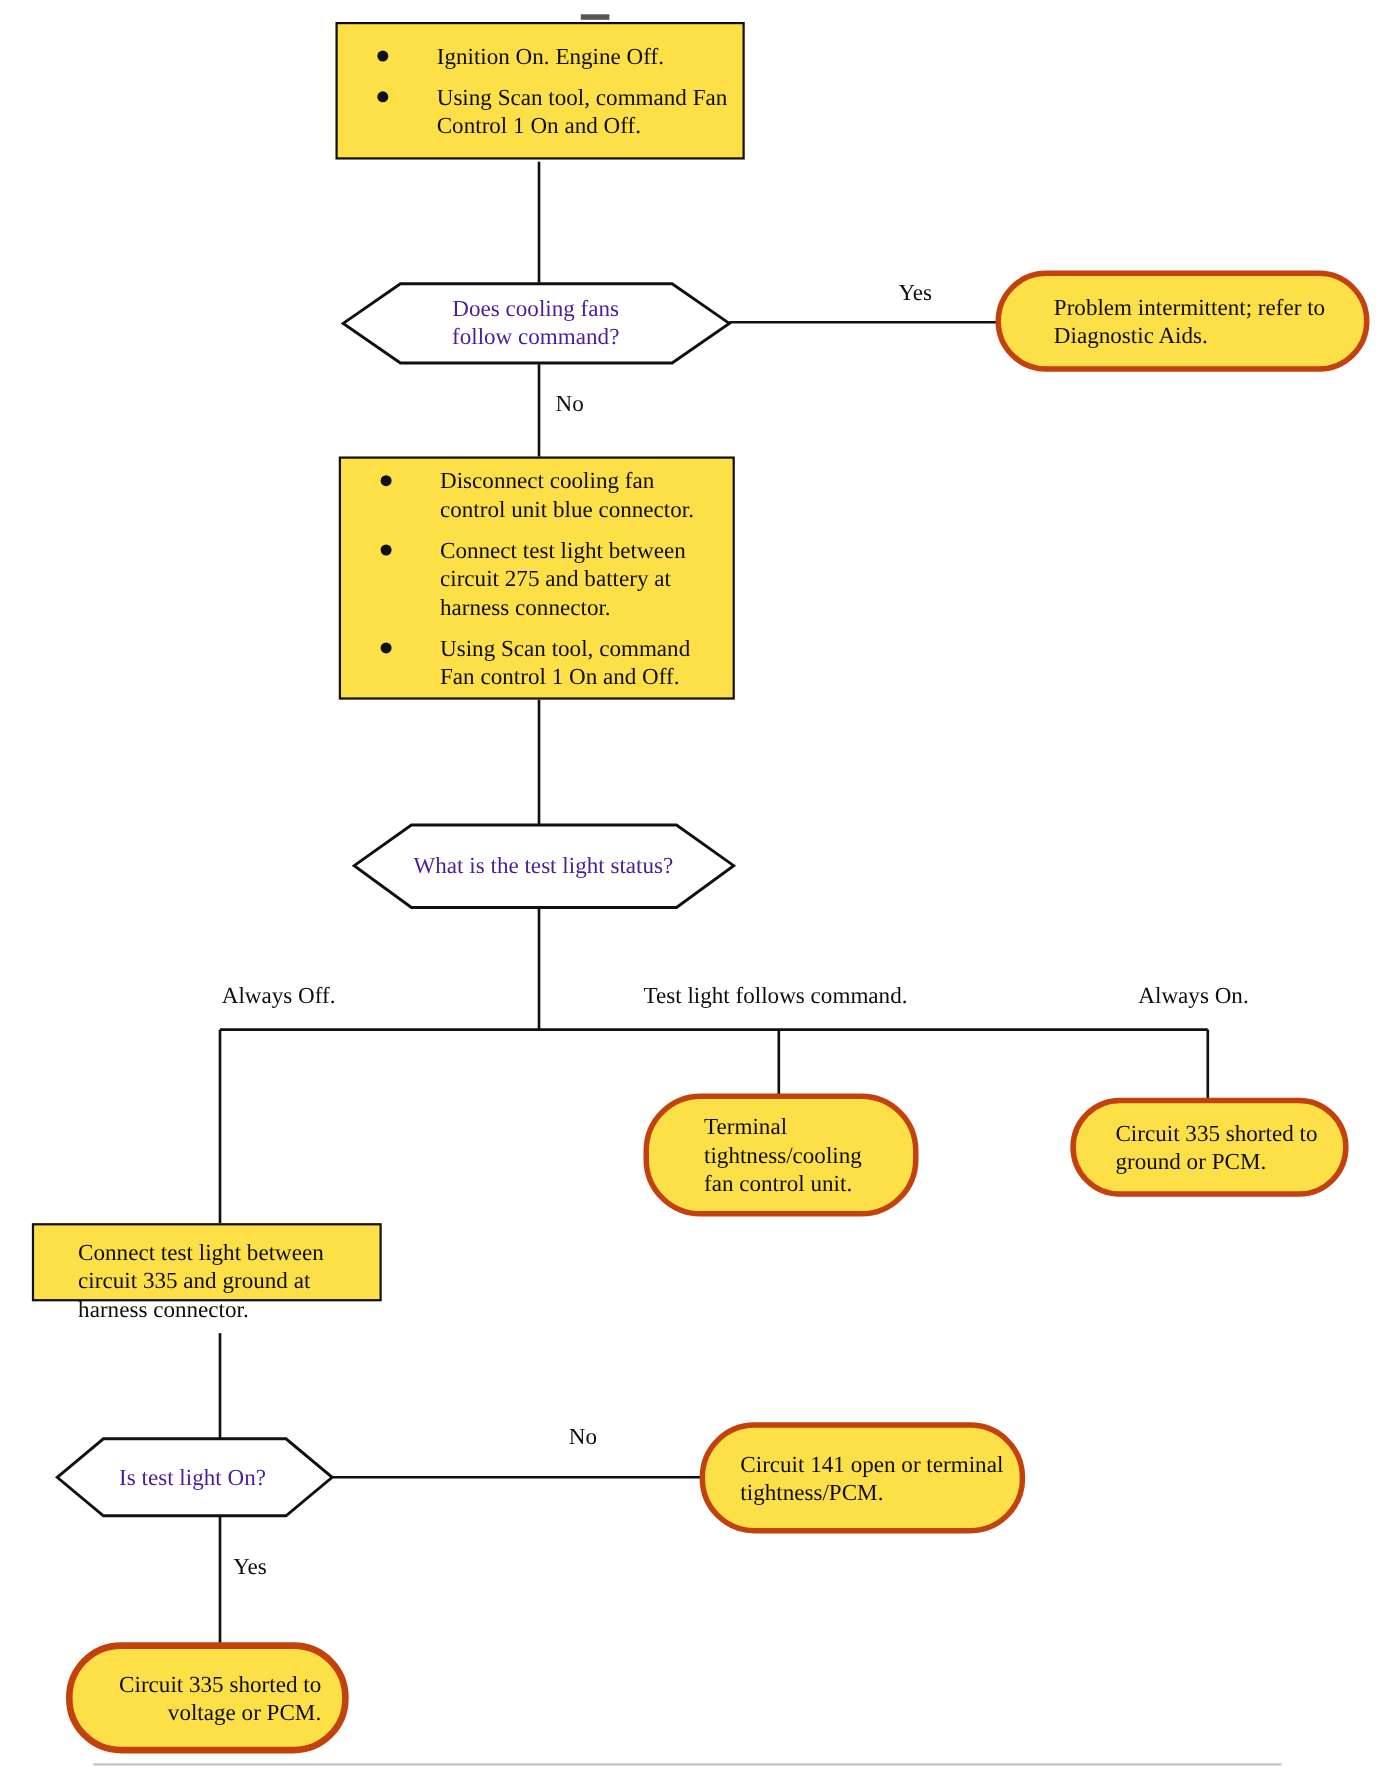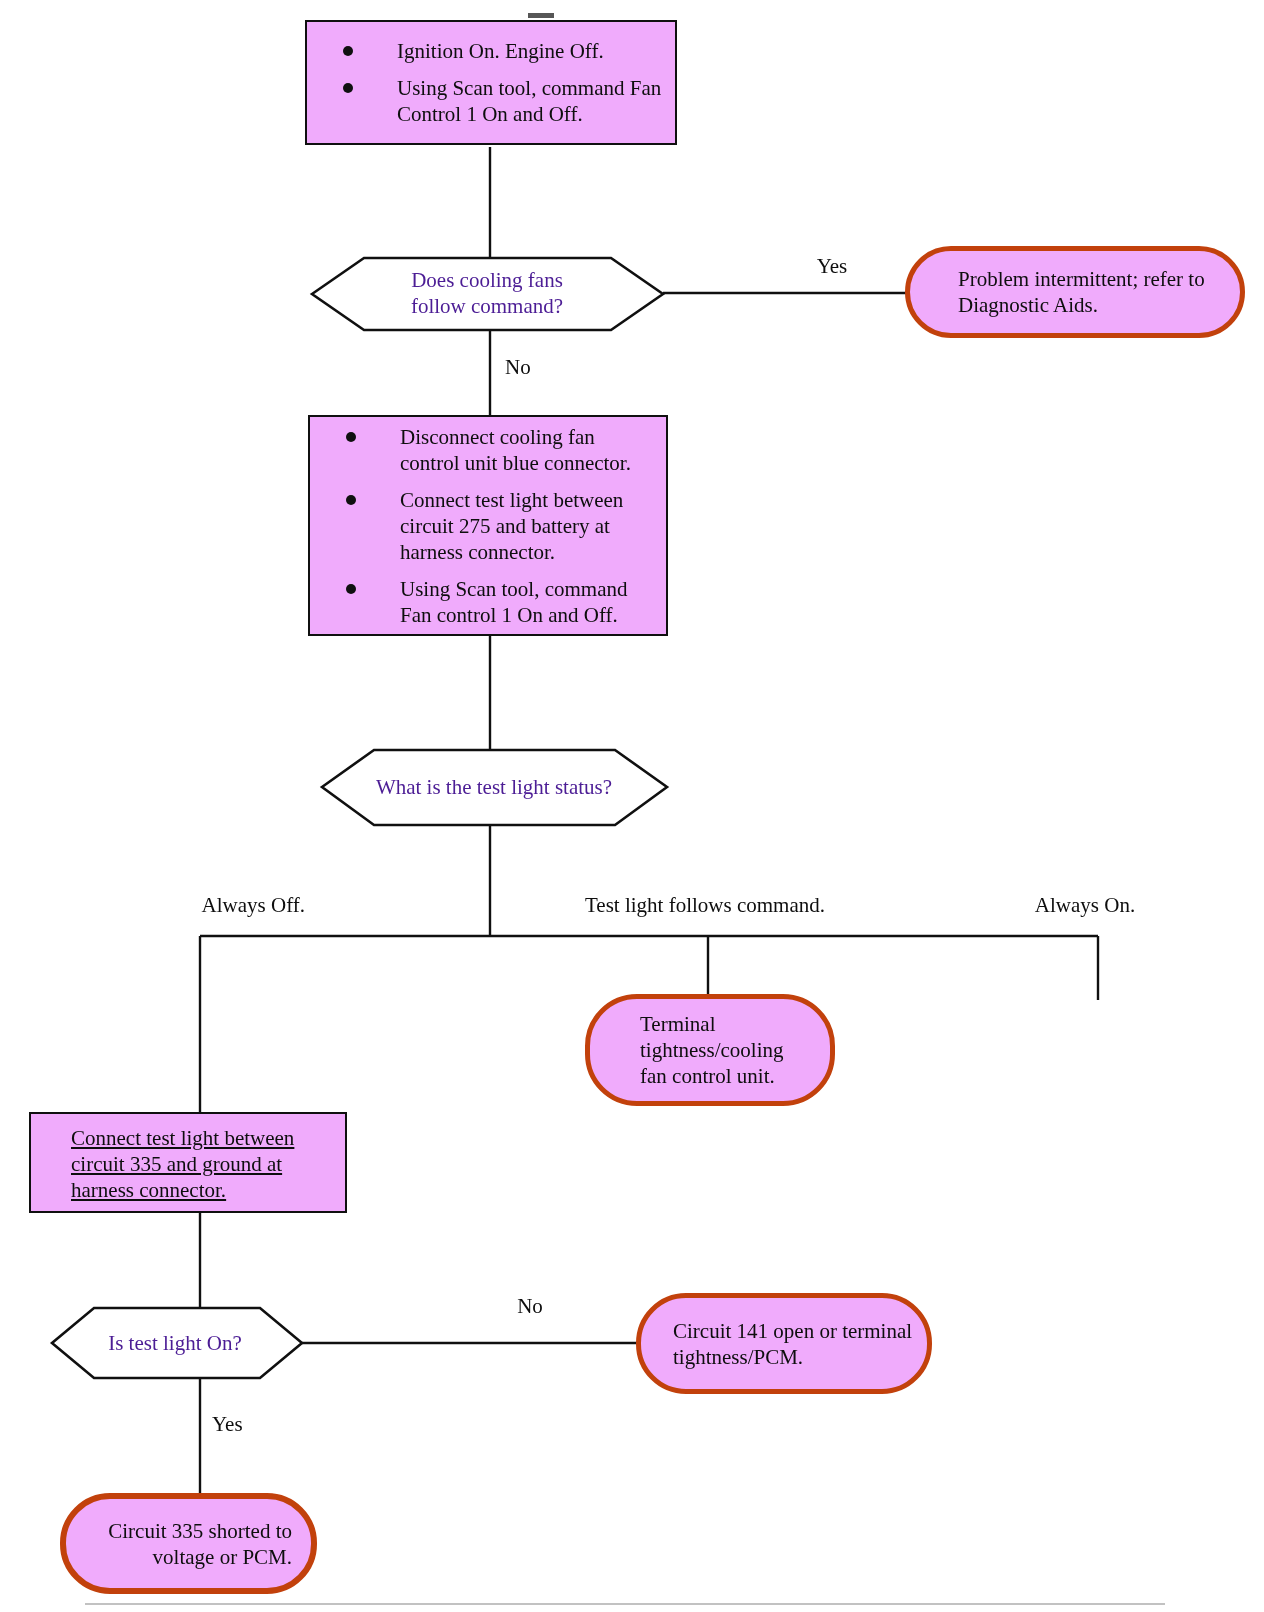--- a/index.html
+++ b/index.html
@@ -12,21 +12,21 @@
     color: #0e0e0e;
     overflow: hidden;
   }
   .connectors { position: absolute; left: 0; top: 0; }
   .node {
     position: absolute;
     box-sizing: border-box;
     font-size: 21px;
     line-height: 26px;
     color: #0e0e0e;
-    background: #f0abfc;
+    background: #fde047;
   }
   .process {
     border: 2.5px solid #101010;
     display: flex;
     flex-direction: column;
     justify-content: center;
   }
   .terminal {
     border: 5px solid #c2410c;
     display: flex;
@@ -131,22 +131,25 @@
   <div class="hex-text" style="left:334px; top:774px; width:320px; white-space:nowrap;">What is the test light status?</div>
 
   <div class="edge-label" style="left:125px; top:893px; width:180px;text-align:right;">Always Off.</div>
   <div class="edge-label" style="left:550px; top:893px; width:310px;">Test light follows command.</div>
   <div class="edge-label" style="left:995px; top:893px; width:180px;">Always On.</div>
 
   <div class="node terminal" style="left:585px; top:994px; width:250px; height:112px; border-radius:52px;">
     <span class="t-text" style="padding-left:50px; width:172px;">Terminal tightness/cooling fan control unit.</span>
   </div>
 
+  <div class="node terminal" style="left:973px; top:998px; width:253px; height:90px; border-radius:45px;">
+    <span class="t-text" style="padding-left:36px; width:192px;">Circuit 335 shorted to ground or PCM.</span>
+  </div>
 
-  <div class="node process" style="left:29px; top:1112px; width:318px; height:101px; justify-content:flex-start;text-decoration:underline;">
+  <div class="node process" style="left:29px; top:1112px; width:318px; height:71px; justify-content:flex-start;">
     <div class="plain-text">Connect test light between circuit 335 and ground at harness connector.</div>
   </div>
 
   <div class="hex-text" style="left:75px; top:1330px; width:200px; white-space:nowrap;">Is test light On?</div>
 
   <div class="edge-label" style="left:498px; top:1294px; width:64px;">No</div>
   <div class="edge-label" style="left:212px; top:1412px; width:60px; text-align:left;">Yes</div>
 
   <div class="node terminal" style="left:636px; top:1293px; width:296px; height:101px; border-radius:50px;">
     <span class="t-text" style="padding-left:32px; width:240px;">Circuit 141 open or terminal tightness/PCM.</span>

